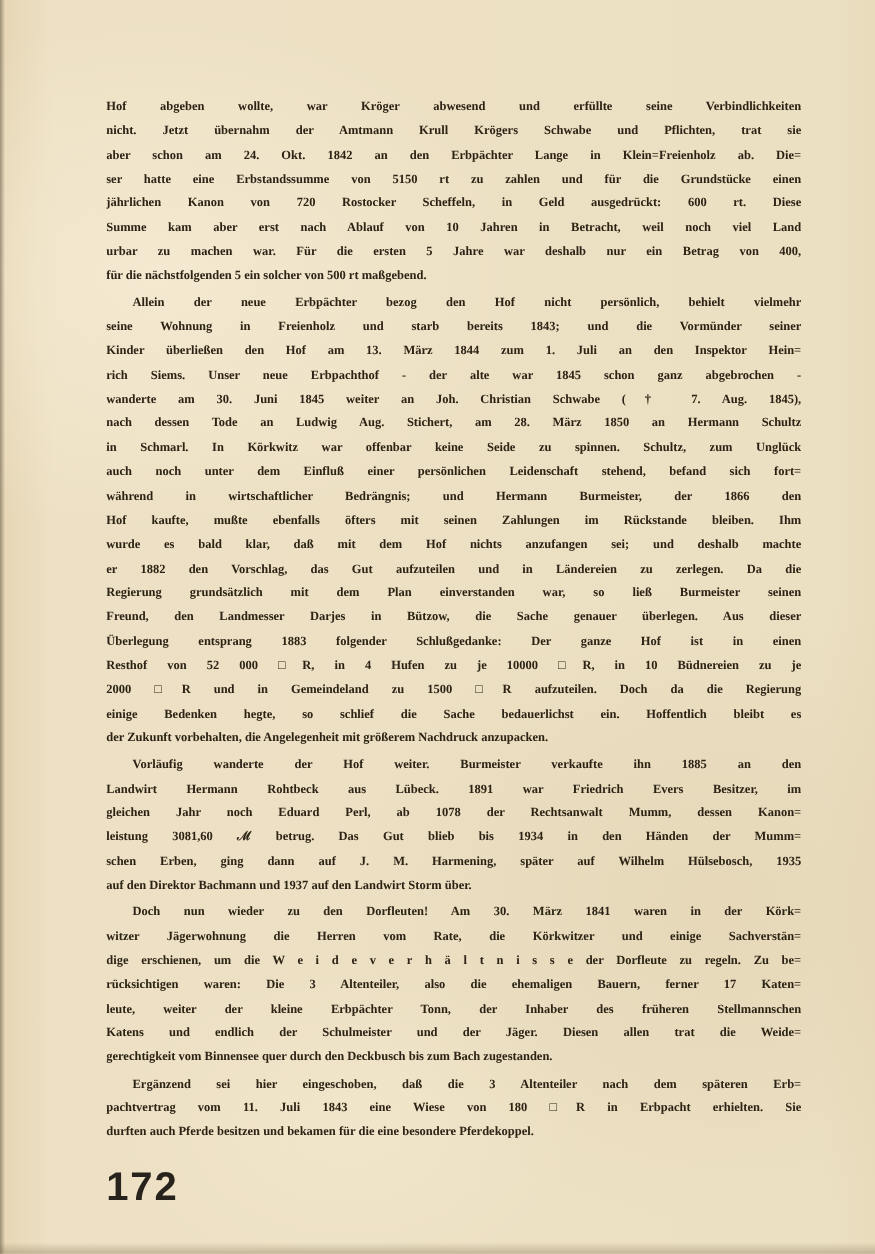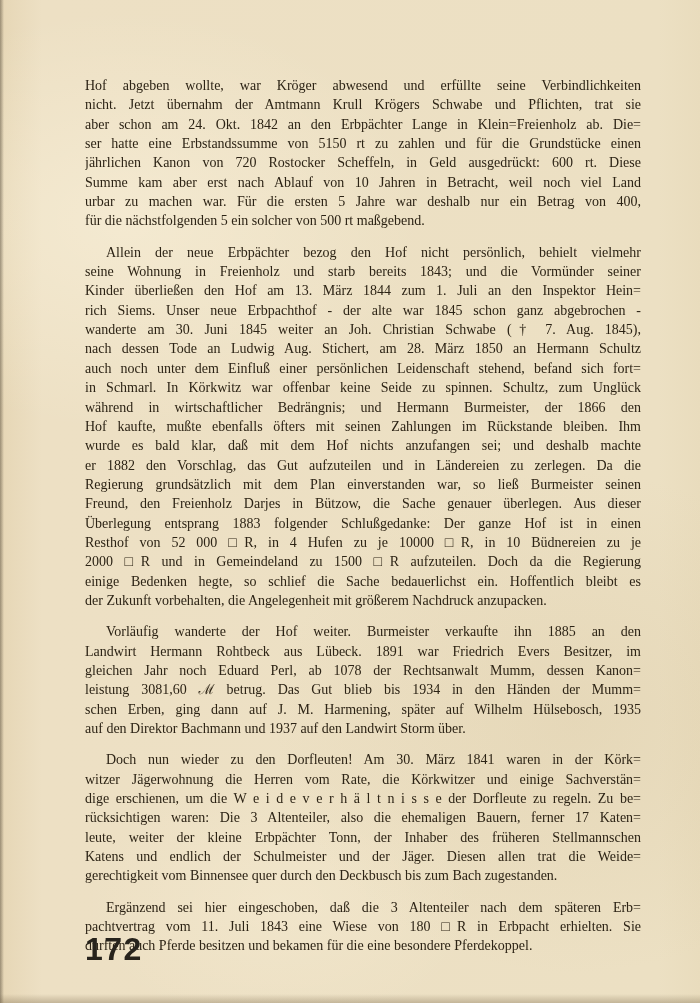--- a/index.html
+++ b/index.html
@@ -35,27 +35,27 @@
     height: 9px;
     background: linear-gradient(to top, rgba(118,101,72,0.35), rgba(118,101,72,0));
     pointer-events: none;
   }
   .textblock {
     position: absolute;
     left: 85px;
     top: 76px;
     width: 556px;
     font-family: "Liberation Serif", "DejaVu Serif", serif;
-    font-weight: normal;
-    font-size: 14px;
+    font-weight: bold;
+    font-size: 10px;
     line-height: 19.35px;
     color: #2c2315;
     letter-spacing: 0px;
   }
-  .para + .para { margin-top: 12px; }
+  .para + .para { margin-top: 2px; }
   .line {
     text-align: justify;
     text-align-last: justify;
     white-space: nowrap;
     overflow: hidden;
   }
   .line.last {
     text-align: right;
     text-align-last: left;
   }
@@ -86,28 +86,28 @@
         <div class="line">urbar zu machen war. Für die ersten 5 Jahre war deshalb nur ein Betrag von 400,</div>
         <div class="line last">für die nächstfolgenden 5 ein solcher von 500 rt maßgebend.</div>
       </div>
       <div class="para indent">
         <div class="line">Allein der neue Erbpächter bezog den Hof nicht persönlich, behielt vielmehr</div>
         <div class="line">seine Wohnung in Freienholz und starb bereits 1843; und die Vormünder seiner</div>
         <div class="line">Kinder überließen den Hof am 13. März 1844 zum 1. Juli an den Inspektor Hein=</div>
         <div class="line">rich Siems. Unser neue Erbpachthof - der alte war 1845 schon ganz abgebrochen -</div>
         <div class="line">wanderte am 30. Juni 1845 weiter an Joh. Christian Schwabe († 7. Aug. 1845),</div>
         <div class="line">nach dessen Tode an Ludwig Aug. Stichert, am 28. März 1850 an Hermann Schultz</div>
+        <div class="line">in Schmarl. In Körkwitz war offenbar keine Seide zu spinnen. Schultz, zum Unglück</div>
         <div class="line">auch noch unter dem Einfluß einer persönlichen Leidenschaft stehend, befand sich fort=</div>
-        <div class="line">in Schmarl. In Körkwitz war offenbar keine Seide zu spinnen. Schultz, zum Unglück</div>
         <div class="line">während in wirtschaftlicher Bedrängnis; und Hermann Burmeister, der 1866 den</div>
         <div class="line">Hof kaufte, mußte ebenfalls öfters mit seinen Zahlungen im Rückstande bleiben. Ihm</div>
         <div class="line">wurde es bald klar, daß mit dem Hof nichts anzufangen sei; und deshalb machte</div>
         <div class="line">er 1882 den Vorschlag, das Gut aufzuteilen und in Ländereien zu zerlegen. Da die</div>
         <div class="line">Regierung grundsätzlich mit dem Plan einverstanden war, so ließ Burmeister seinen</div>
-        <div class="line">Freund, den Freienholz Darjes in Bützow, die Sache genauer überlegen. Aus dieser</div>
+        <div class="line">Freund, den Landmesser Darjes in Bützow, die Sache genauer überlegen. Aus dieser</div>
         <div class="line">Überlegung entsprang 1883 folgender Schlußgedanke: Der ganze Hof ist in einen</div>
         <div class="line">Resthof von 52 000 □R, in 4 Hufen zu je 10000 □R, in 10 Büdnereien zu je</div>
         <div class="line">2000 □R und in Gemeindeland zu 1500 □R aufzuteilen. Doch da die Regierung</div>
         <div class="line">einige Bedenken hegte, so schlief die Sache bedauerlichst ein. Hoffentlich bleibt es</div>
         <div class="line last">der Zukunft vorbehalten, die Angelegenheit mit größerem Nachdruck anzupacken.</div>
       </div>
       <div class="para indent">
         <div class="line">Vorläufig wanderte der Hof weiter. Burmeister verkaufte ihn 1885 an den</div>
         <div class="line">Landwirt Hermann Rohtbeck aus Lübeck. 1891 war Friedrich Evers Besitzer, im</div>
         <div class="line">gleichen Jahr noch Eduard Perl, ab 1078 der Rechtsanwalt Mumm, dessen Kanon=</div>

